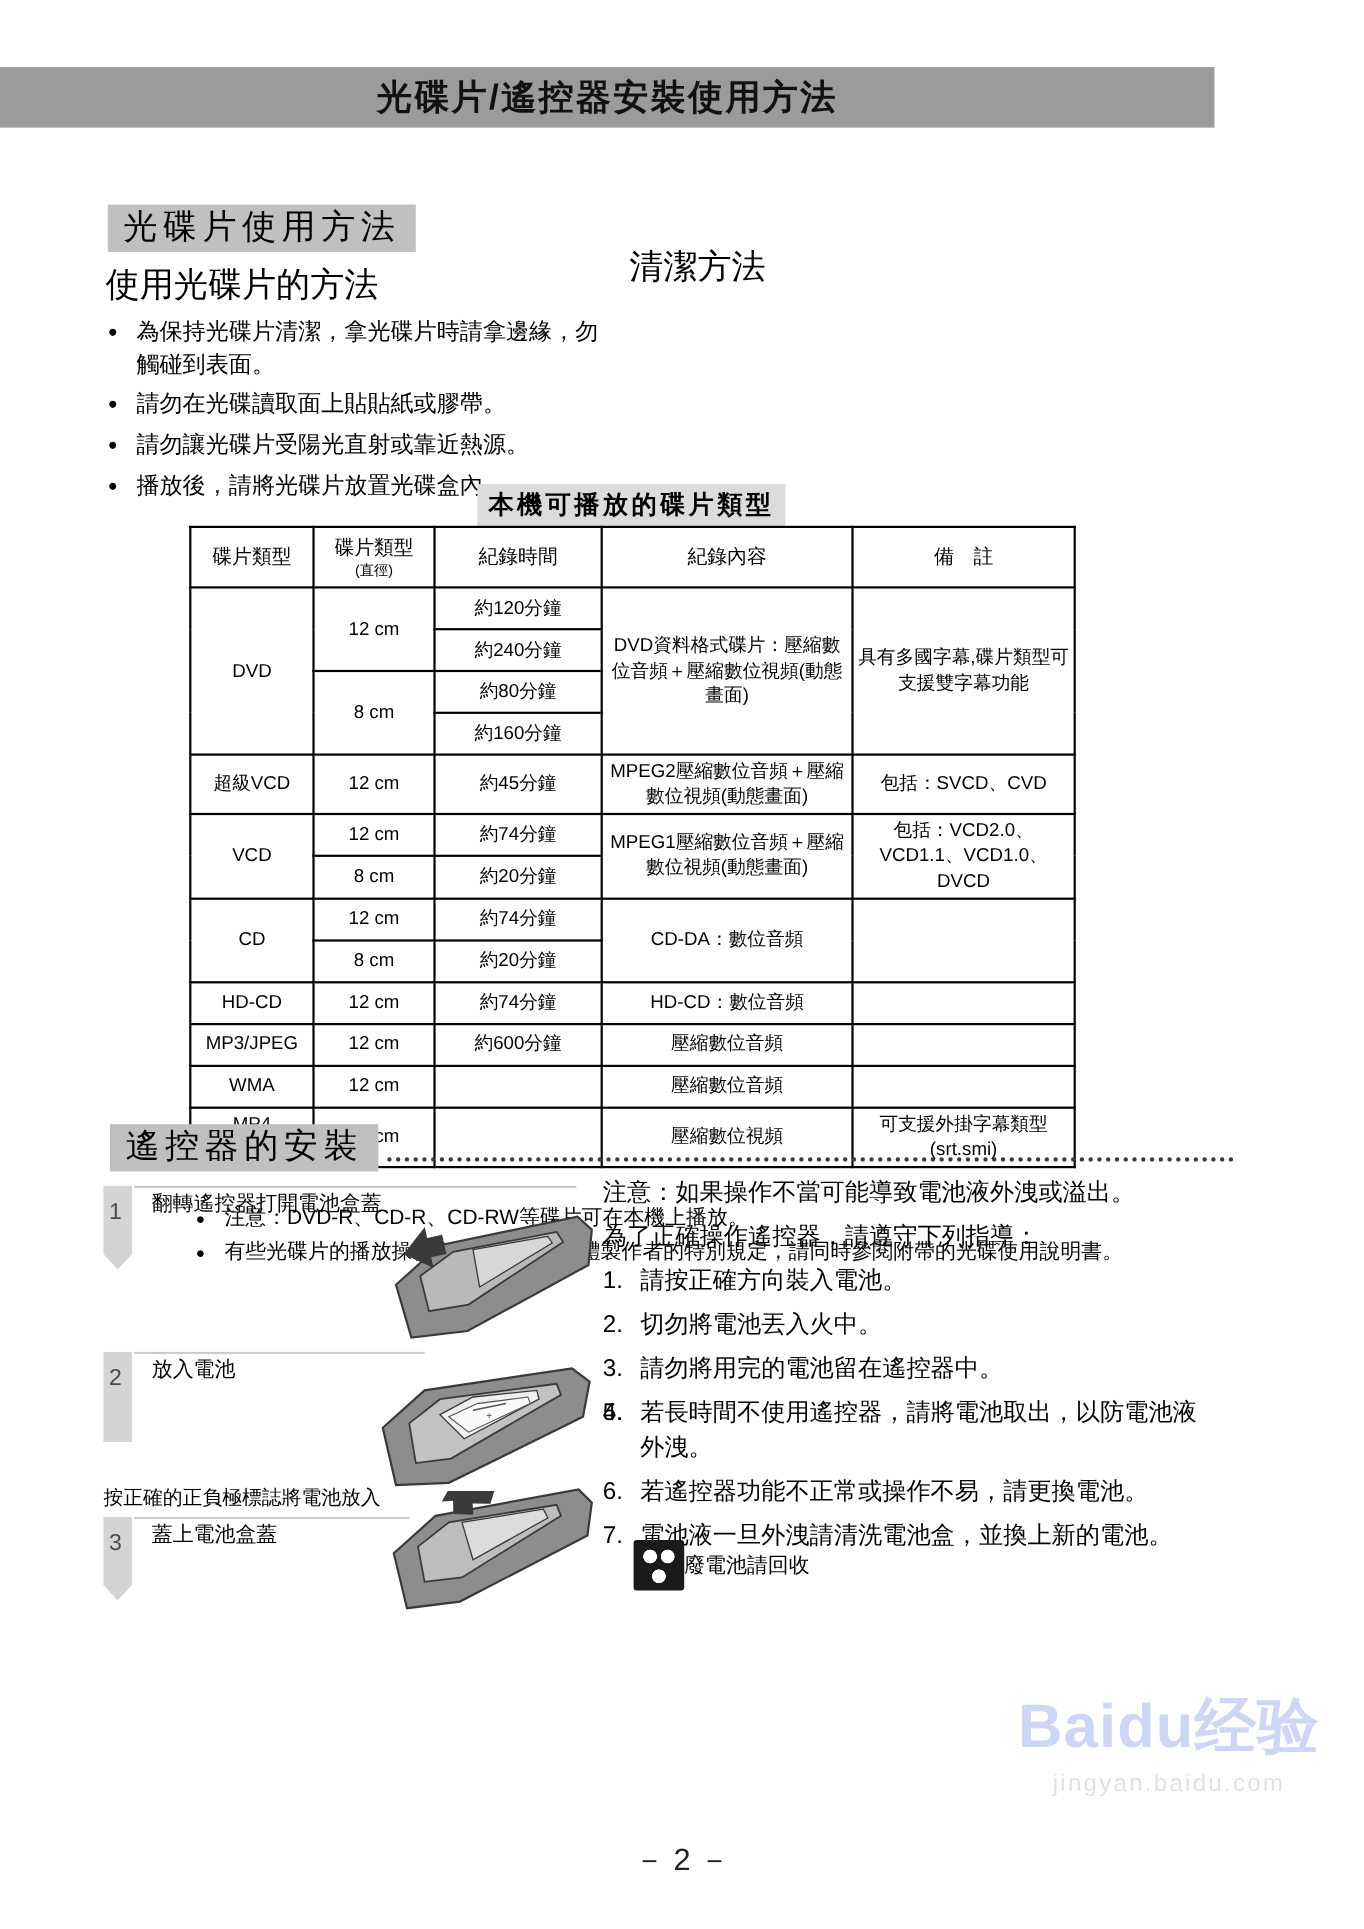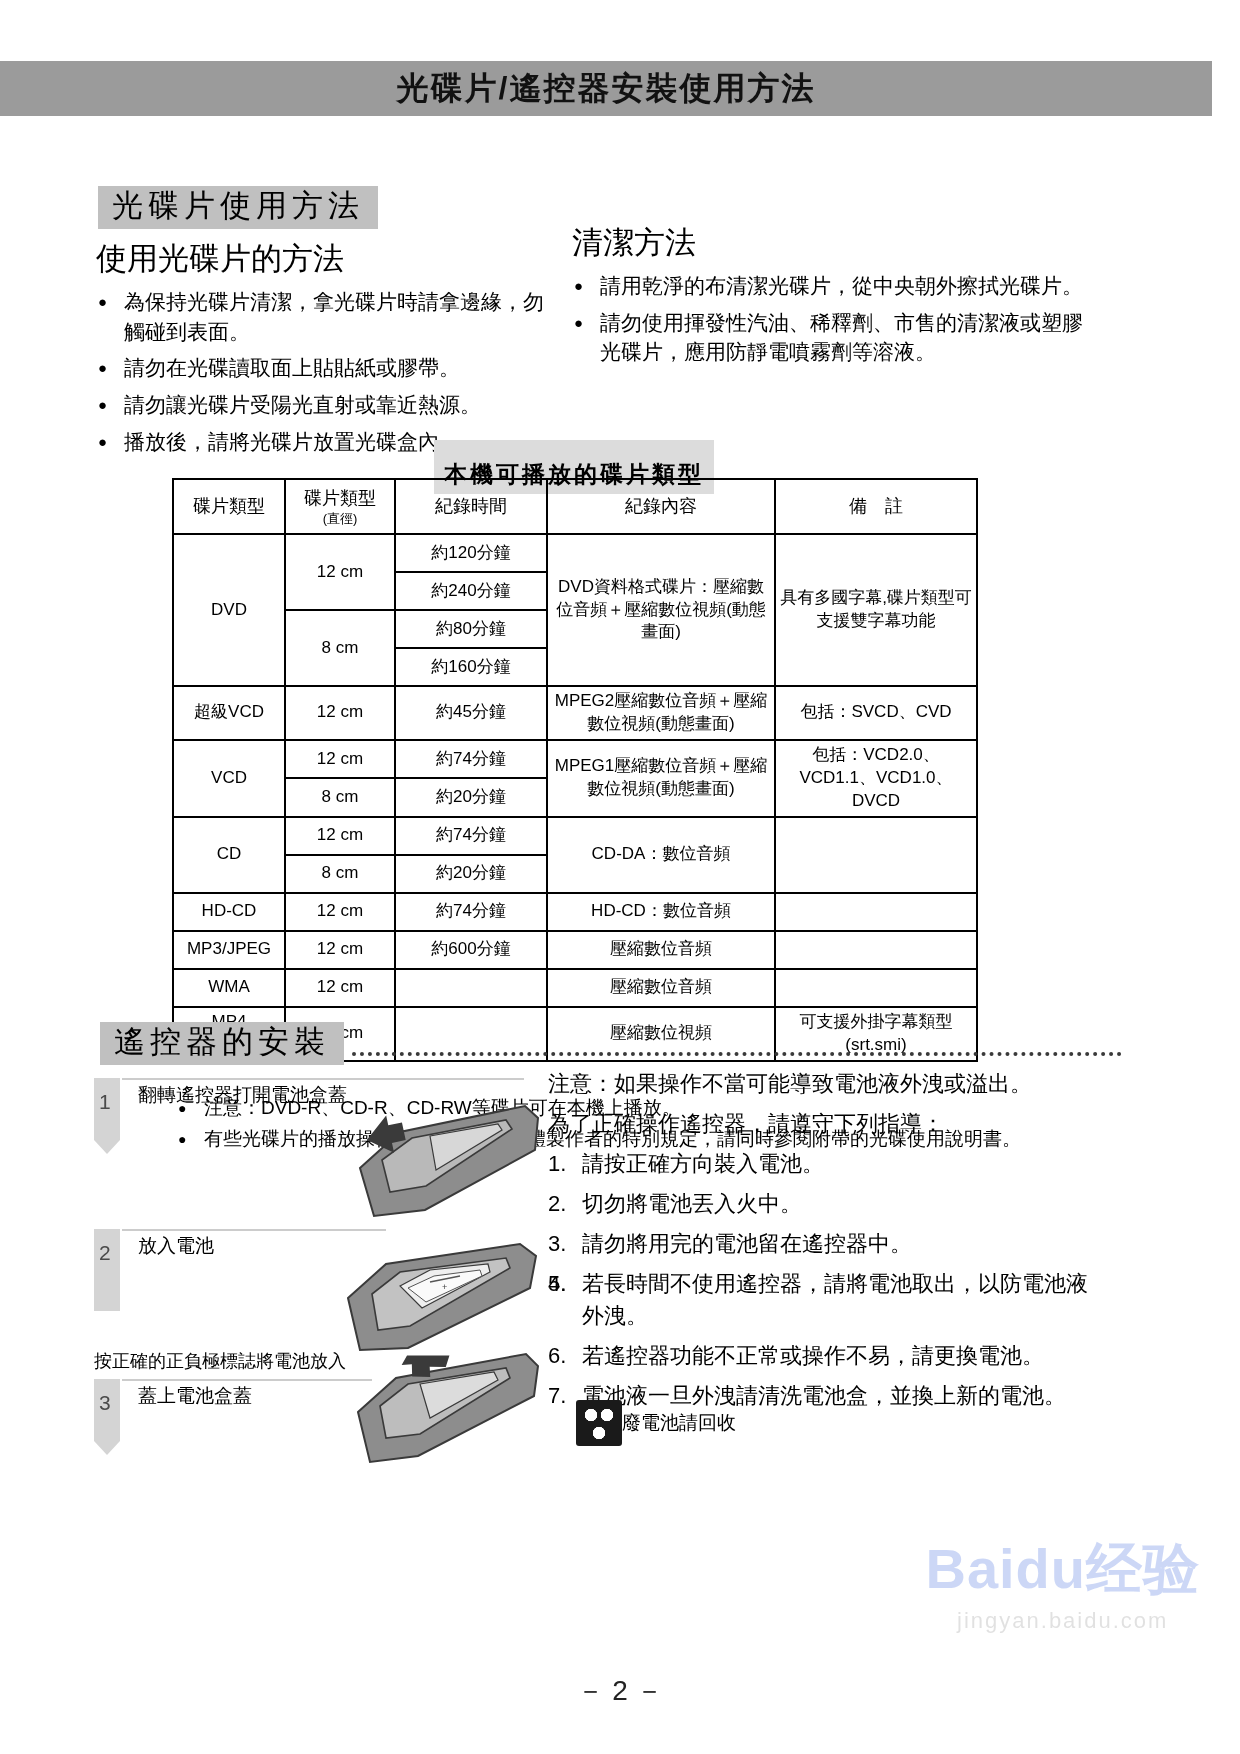--- a/index.html
+++ b/index.html
@@ -11,21 +11,21 @@
     position: relative;
     font-family: "Liberation Sans", "DejaVu Sans", sans-serif;
     color: #000;
     overflow: hidden;
   }
 
   
   .page-banner {
     position: absolute;
     left: 0; top: 61px;
-    width: 1212px; height: 55px;
+    width: 1104px; height: 55px;
     background: #9b9b9b;
     display: flex; align-items: center; justify-content: center;
   }
   .page-banner .title {
     font-size: 32px;
     font-weight: 700;
     letter-spacing: 2px;
     color: #111;
   }
 
@@ -77,21 +77,21 @@
   .table-title-wrap {
     position: absolute; left: 170px; top: 440px; width: 808px;
     text-align: center;
   }
   .table-title {
     display: inline-block;
     background: #dcdcdc;
     font-size: 23px;
     font-weight: 700;
     letter-spacing: 3px;
-    padding: 19px 10px 4px 10px;
+    padding: 3px 10px 4px 10px;
   }
 
   
   table.disc-table {
     position: absolute;
     left: 172px; top: 478px;
     width: 804px;
     border-collapse: collapse;
     table-layout: fixed;
     border-radius: 19px;
@@ -246,24 +246,20 @@
   <ul class="bullets">
     <li>為保持光碟片清潔，拿光碟片時請拿邊緣，勿觸碰到表面。</li>
     <li>請勿在光碟讀取面上貼貼紙或膠帶。</li>
     <li>請勿讓光碟片受陽光直射或靠近熱源。</li>
     <li>播放後，請將光碟片放置光碟盒內。</li>
   </ul>
 </div>
 
 <div class="col-right">
   <div class="sub-title">清潔方法</div>
-  <ul class="bullets">
-    <li>請用乾淨的布清潔光碟片，從中央朝外擦拭光碟片。</li>
-    <li>請勿使用揮發性汽油、稀釋劑、市售的清潔液或塑膠光碟片，應用防靜電噴霧劑等溶液。</li>
-  </ul>
 </div>
 
 <div class="table-title-wrap">
   <span class="table-title">本機可播放的碟片類型</span>
 </div>
 
 <table class="disc-table">
   <colgroup>
     <col class="c1">
       <col class="c2">

